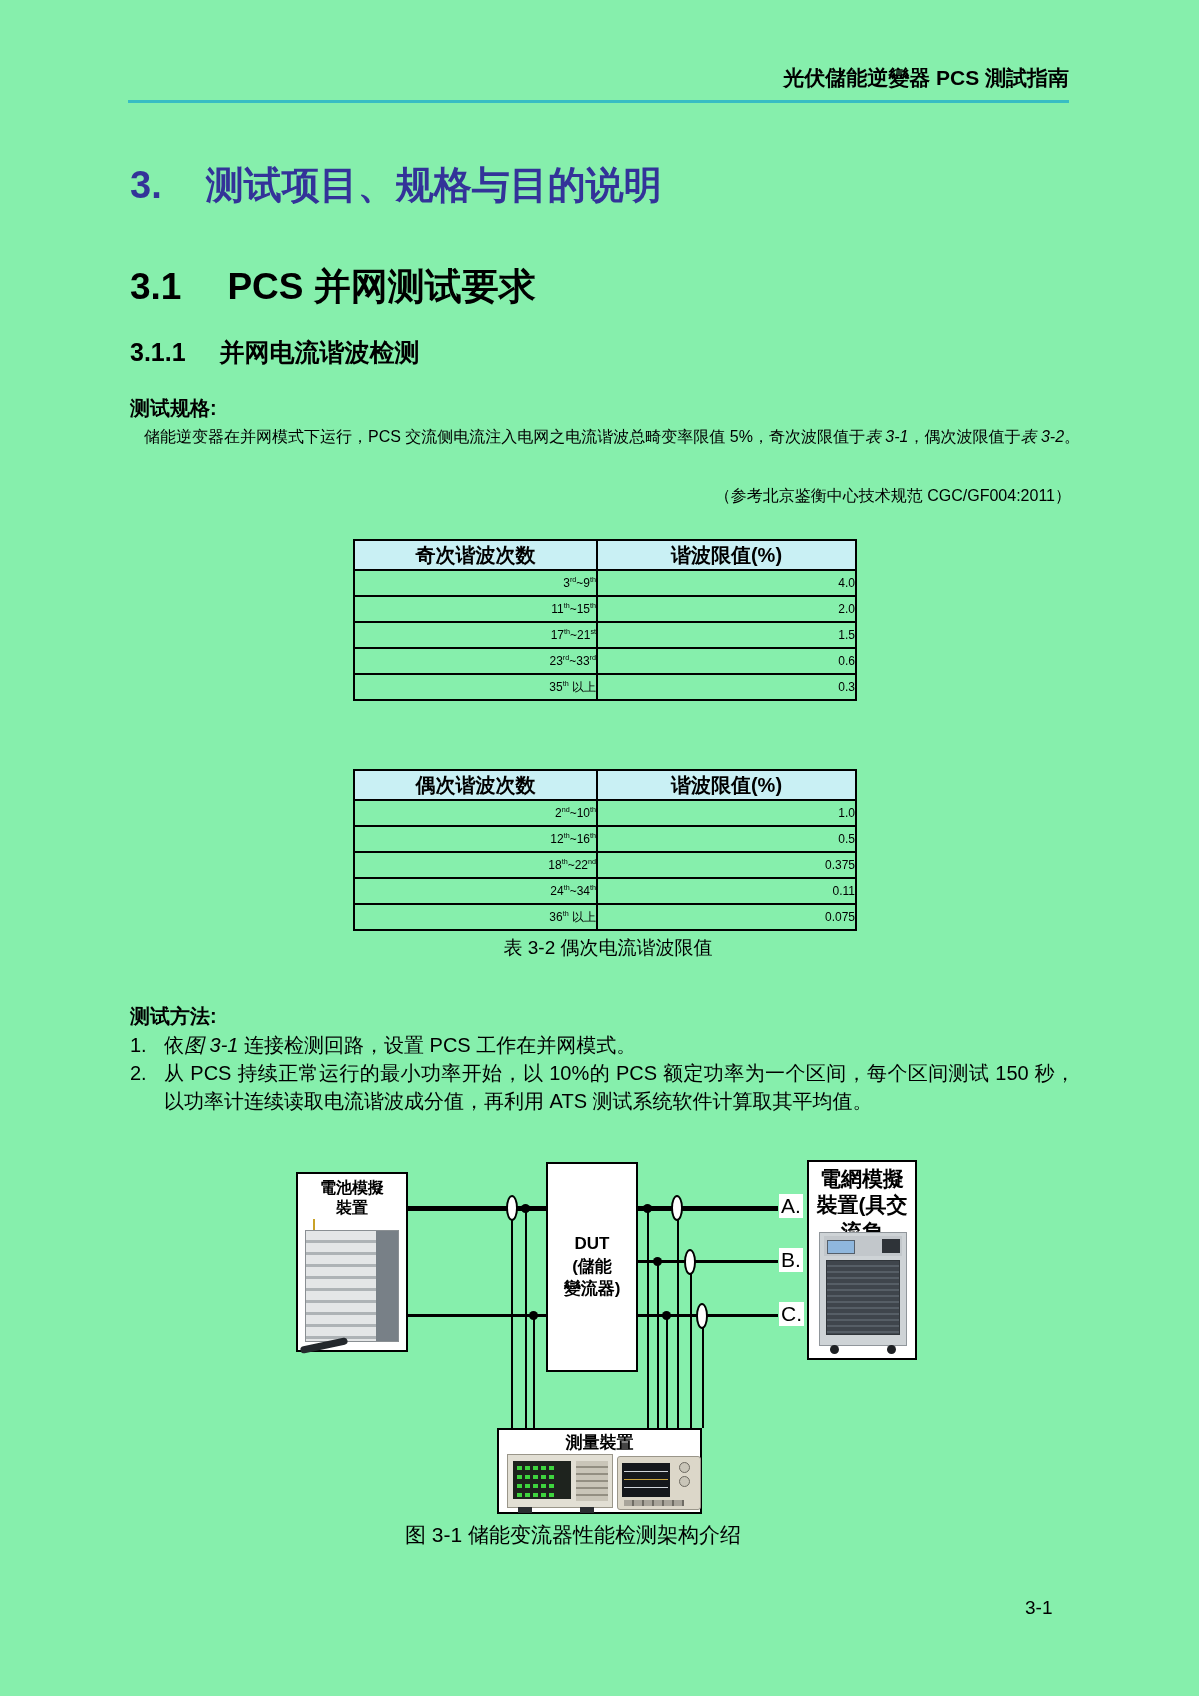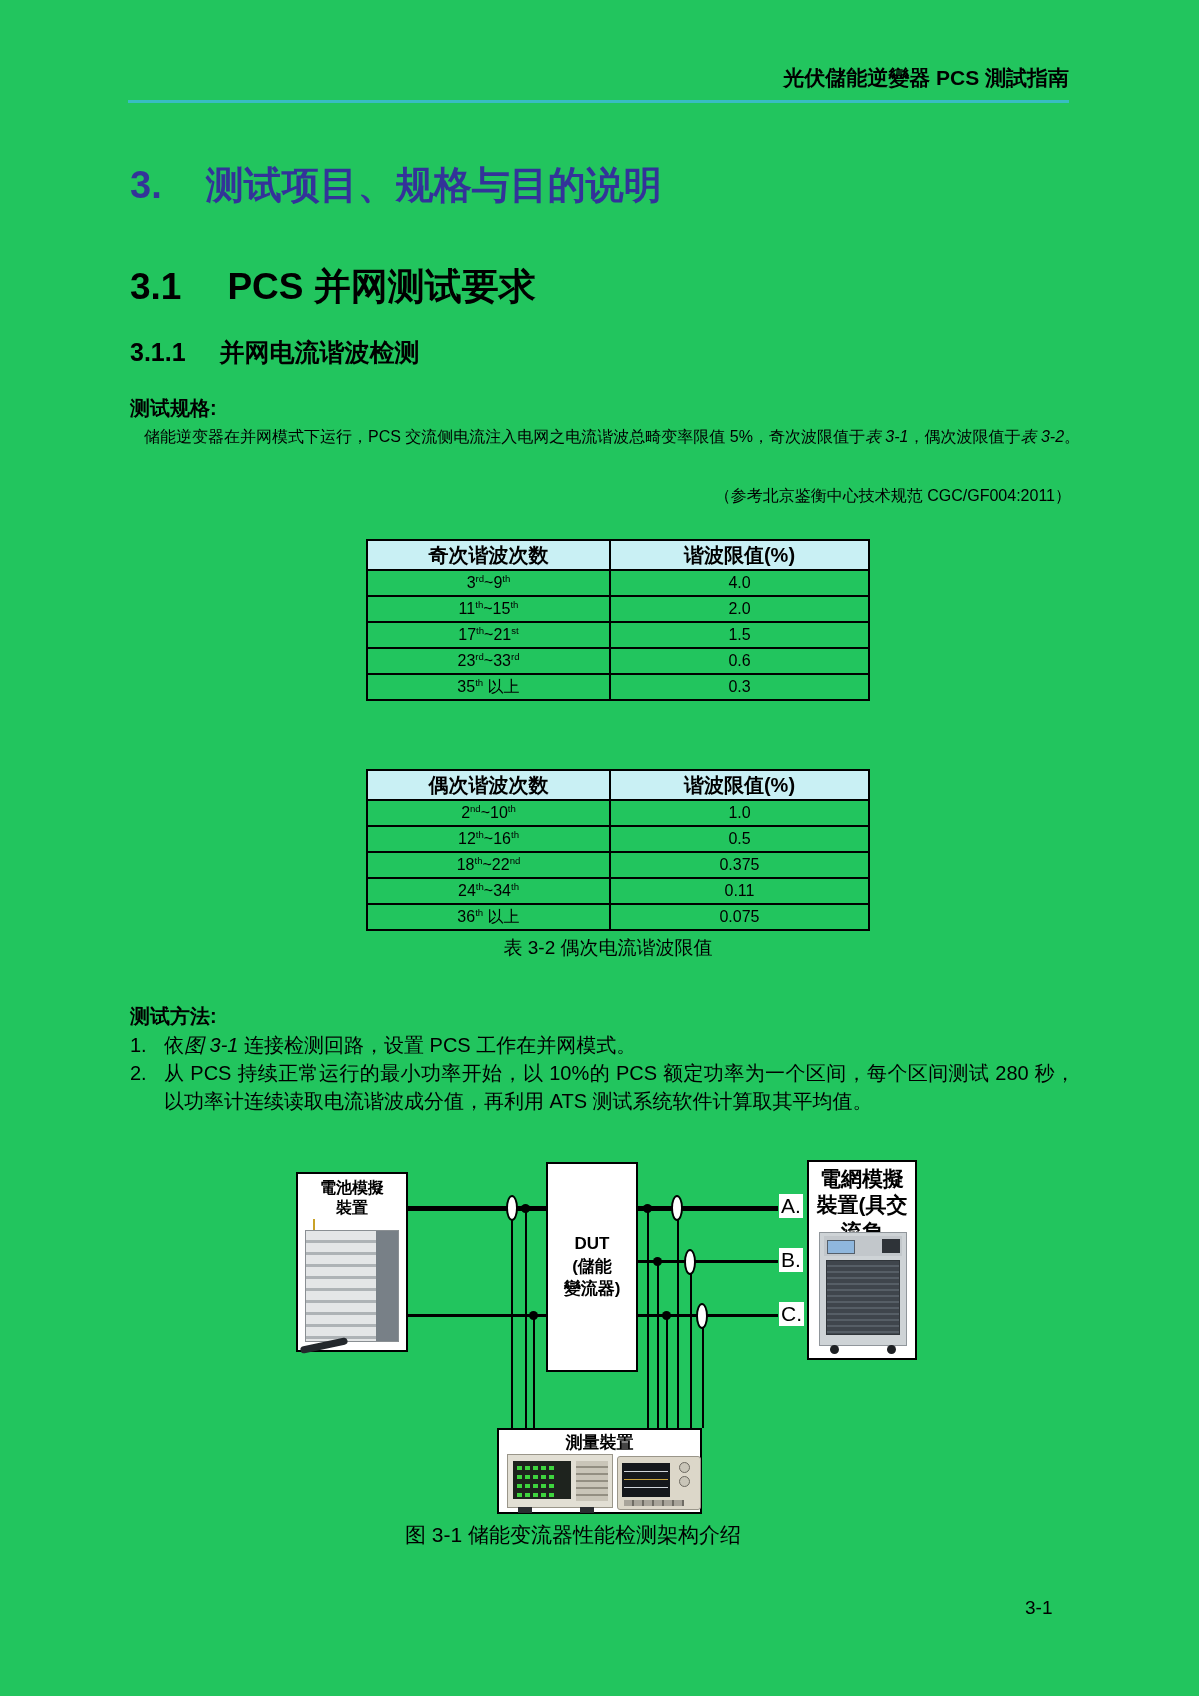--- a/index.html
+++ b/index.html
@@ -1,16 +1,16 @@
 <!DOCTYPE html>
 <html><head>
 <meta charset="utf-8">
 <style>
   html,body{margin:0;padding:0;background:#fff;}
-  .page{position:relative;width:1199px;height:1696px;background:#22c55e;overflow:hidden;
+  .page{position:relative;width:1199px;height:1696px;background:#86efac;overflow:hidden;
         font-family:"Liberation Sans","DejaVu Sans",sans-serif;color:#000;}
   .abs{position:absolute;}
   .it{font-style:italic;}
   sup{font-size:60%;line-height:0;vertical-align:super;}
 
   
   .hdr-title{top:64px;right:130px;font-size:21px;font-weight:bold;}
   .hdr-rule{left:128px;top:100px;width:941px;height:3px;background:#38bdc3;}
 
   
@@ -19,24 +19,24 @@
   .h2{left:130px;top:262px;font-size:37px;font-weight:bold;white-space:nowrap;}
   .h2 .num{margin-right:46px;}
   .h3{left:130px;top:336px;font-size:25px;font-weight:bold;white-space:nowrap;}
   .h3 .num{margin-right:34px;}
 
   .blk-label{left:130px;font-size:20px;font-weight:bold;}
   .para{left:144px;width:941px;font-size:16px;line-height:27px;text-align:justify;}
   .refnote{left:130px;top:486px;width:941px;text-align:right;font-size:16px;}
 
   
-  .htable{position:absolute;left:366px;border-collapse:collapse;table-layout:fixed;width:502px;border-radius:10px;}
+  .htable{position:absolute;left:353px;border-collapse:collapse;table-layout:fixed;width:502px;border-radius:10px;}
   .htable th,.htable td{border:2px solid #000;text-align:center;vertical-align:middle;padding:0;}
   .htable th{height:28px;font-size:20px;font-weight:bold;background:#c9f0f4;}
-  .htable td{height:24px;font-size:16px;}
+  .htable td{height:24px;font-size:12px;text-align:right;}
   .col-order{width:243px;} .col-limit{width:259px;}
   .tbl-caption{left:357px;width:502px;text-align:center;font-size:19px;}
 
   
   .mitem{left:130px;width:945px;font-size:20px;line-height:28px;text-align:justify;padding-left:34px;box-sizing:border-box;}
   .mnum{position:absolute;left:0;top:0;}
 
   
   .fbox{position:absolute;border:2px solid #000;background:#fff;z-index:2;box-sizing:border-box;}
   .fbox-label{position:relative;text-align:center;font-weight:bold;line-height:1.25;padding-top:4px;}
@@ -174,21 +174,21 @@
   </table>
   <div class="abs tbl-caption" style="top:935px">表 3-2 偶次电流谐波限值</div>
 
   <div class="abs blk-label" style="top:1003px">测试方法:</div>
   <div class="abs mitem" style="top:1031px">
     <span class="mnum">1.</span>
     <span><span>依</span><span class="it">图 3-1</span><span> 连接检测回路，设置 PCS 工作在并网模式。</span></span>
   </div>
   <div class="abs mitem" style="top:1059px">
     <span class="mnum">2.</span>
-    <span><span>从 PCS 持续正常运行的最小功率开始，以 10%的 PCS 额定功率为一个区间，每个区间测试 280 秒，以功率计连续读取电流谐波成分值，再利用 ATS 测试系统软件计算取其平均值。</span></span>
+    <span><span>从 PCS 持续正常运行的最小功率开始，以 10%的 PCS 额定功率为一个区间，每个区间测试 150 秒，以功率计连续读取电流谐波成分值，再利用 ATS 测试系统软件计算取其平均值。</span></span>
   </div>
 
   <div class="wire" style="left:408px;top:1206px;width:138px;height:5px"></div>
   <div class="wire" style="left:638px;top:1206px;width:140px;height:5px"></div>
   <div class="wire" style="left:638px;top:1260px;width:140px;height:3px"></div>
   <div class="wire" style="left:408px;top:1314px;width:138px;height:3px"></div>
   <div class="wire" style="left:638px;top:1314px;width:140px;height:3px"></div>
 
   <div class="vline" style="left:511px;top:1210px;height:218px"></div>
   <div class="vline" style="left:525px;top:1206px;height:222px"></div>

